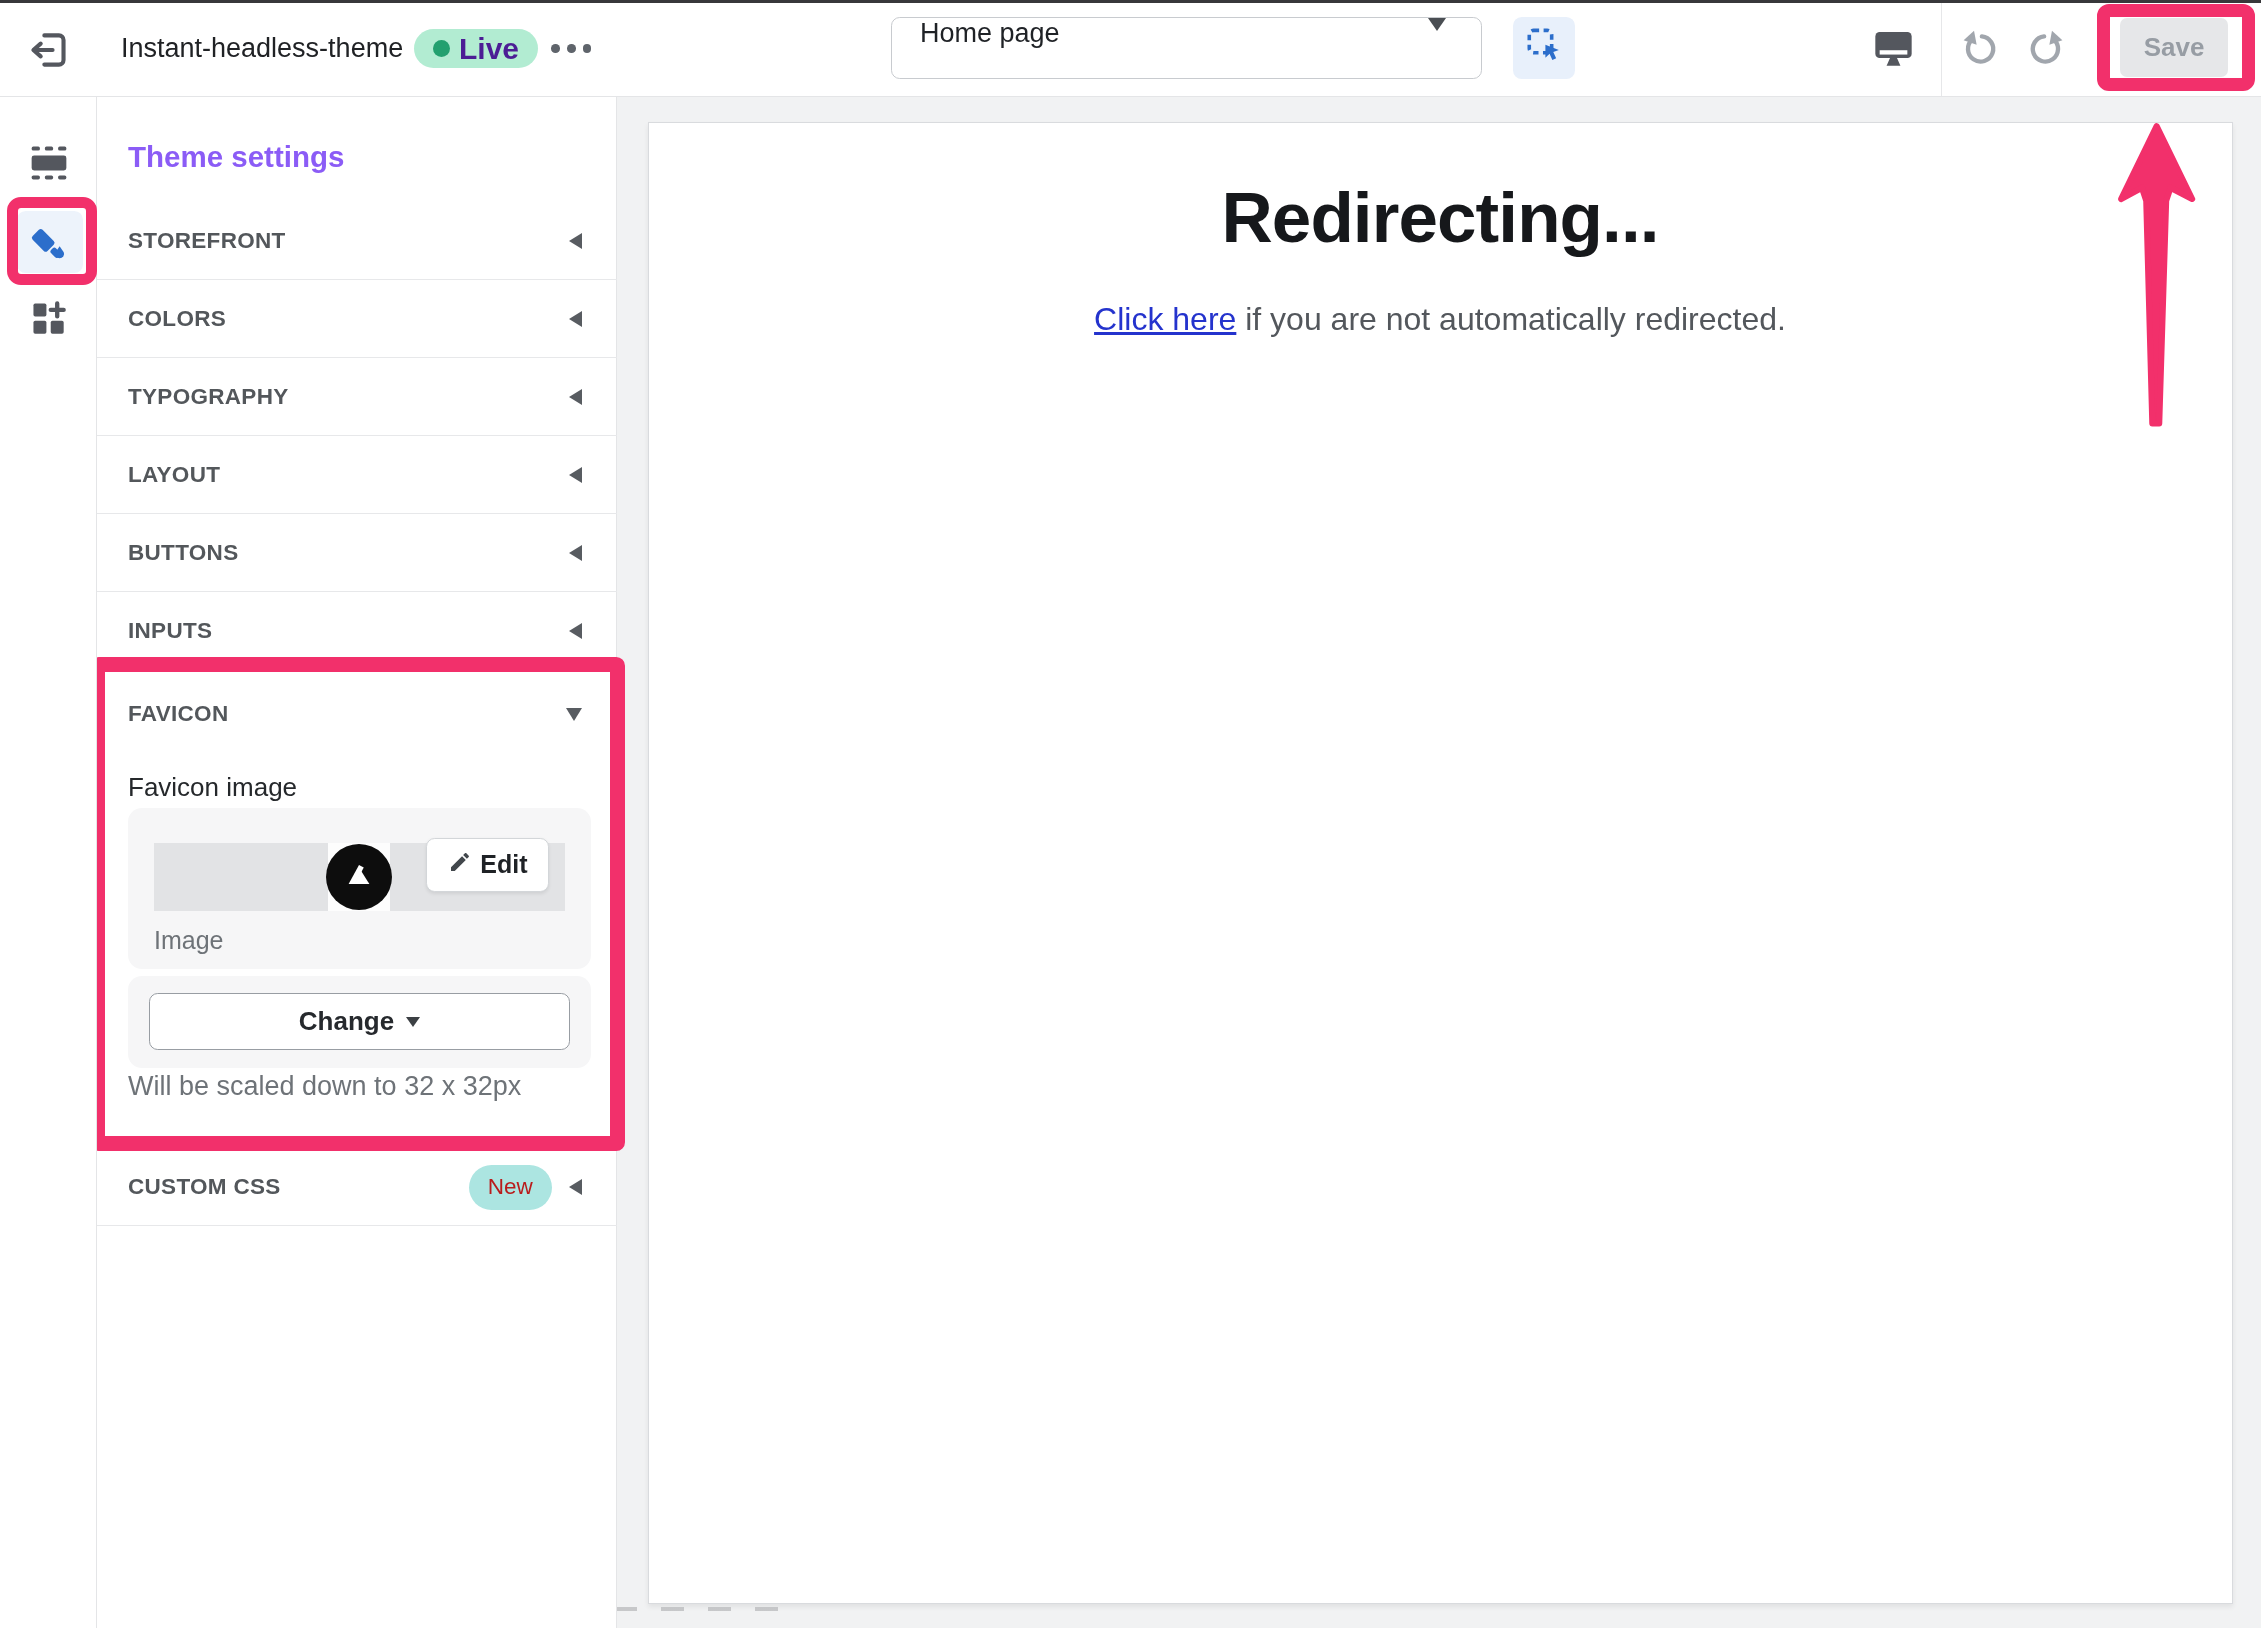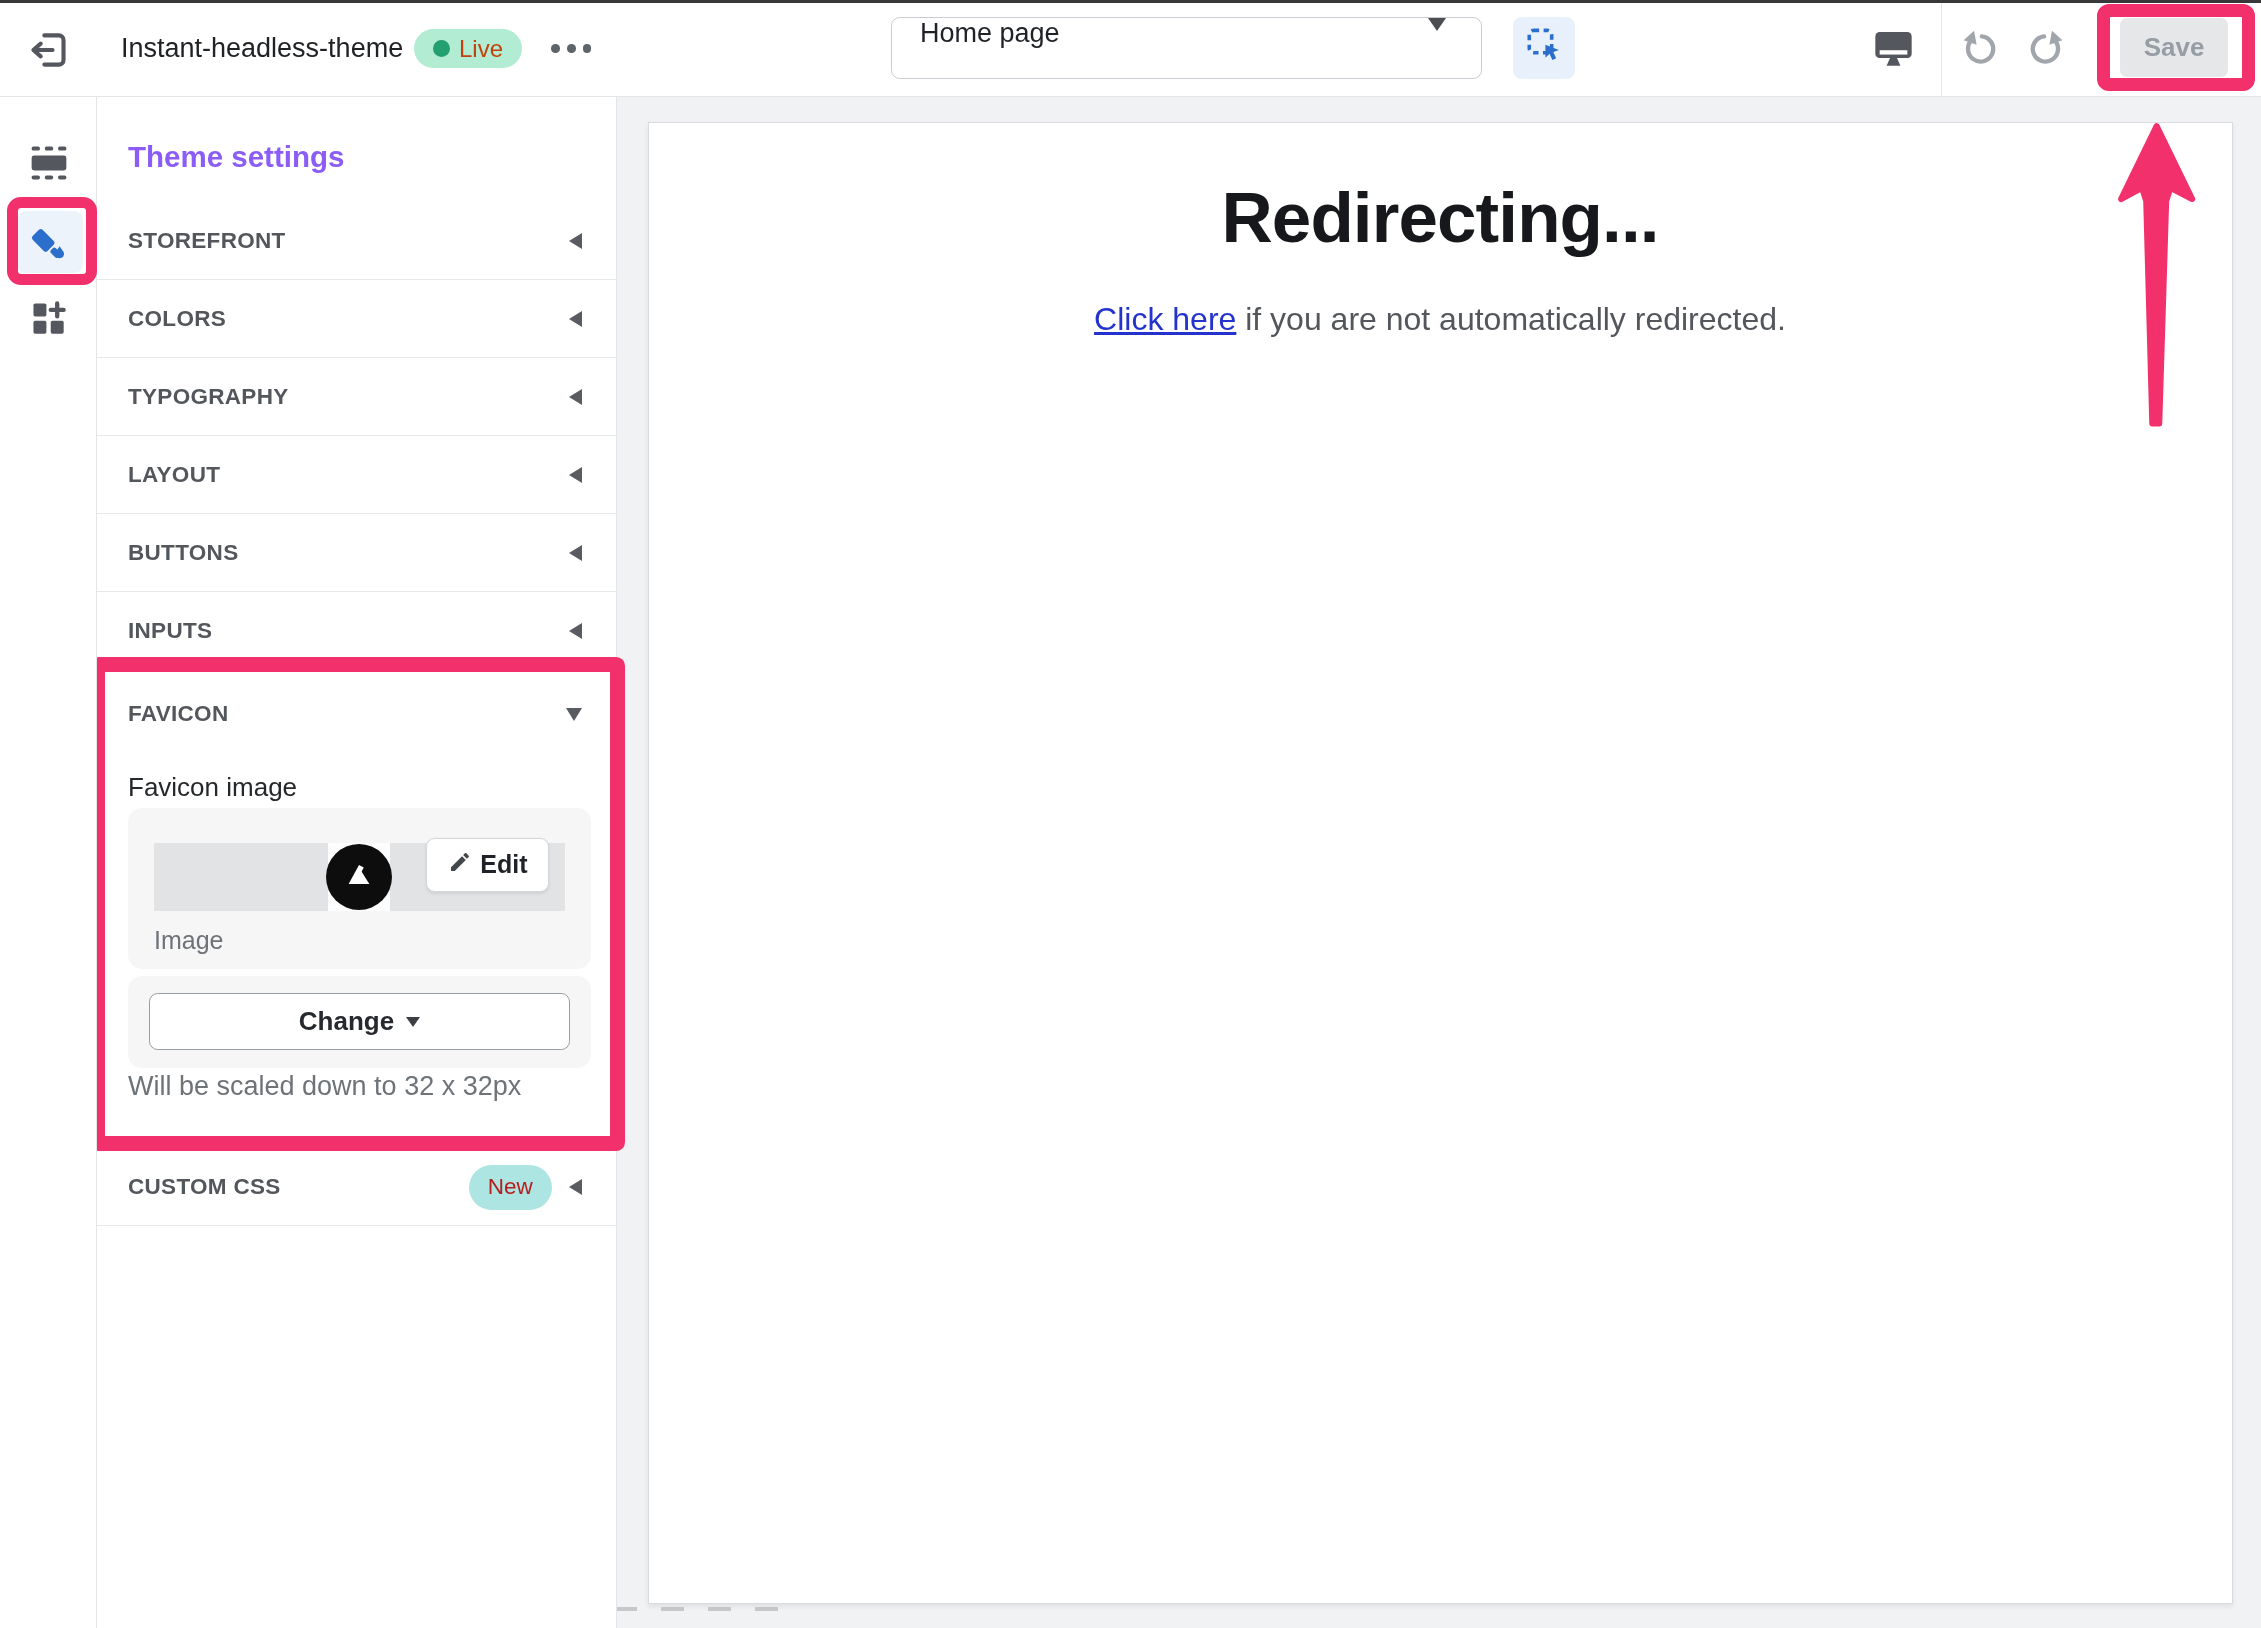--- a/index.html
+++ b/index.html
@@ -10,21 +10,21 @@
 
   
   .topbar{position:absolute;left:0;top:0;width:2261px;height:97px;background:#fff;
           border-bottom:0.9px solid #e4e5e7;box-sizing:border-box;z-index:20;}
   .back-btn{position:absolute;left:27px;top:29px;width:42px;height:42px;cursor:pointer;}
   .topbar-title{position:absolute;left:121px;top:0;height:97px;display:flex;align-items:center;
                 font-size:27px;color:#202225;font-weight:500;}
   .live-badge{position:absolute;left:414px;top:29px;height:39px;border-radius:20px;background:#b2ecd2;
               display:flex;align-items:center;gap:8.7px;padding:0 19px;}
   .live-dot{width:17.3px;height:17.3px;border-radius:50%;background:#23a06f;}
-  .live-text{font-size:24px;color:#c2410c;font-weight:400;}
+  .live-text{font-size:30px;color:#4c1d95;font-weight:700;}
   .dots-menu{position:absolute;left:546px;top:0;height:97px;display:flex;align-items:center;gap:7px;padding:0 5.2px;cursor:pointer;}
   .dots-menu i{width:8.7px;height:8.7px;border-radius:50%;background:#5f646b;}
   .page-selector{position:absolute;left:891px;top:17.3px;width:591px;height:62px;background:#fff;
                  border:1.7px solid #c8cbcf;border-radius:8.7px;box-sizing:border-box;
                  display:flex;align-items:flex-start;cursor:pointer;}
   .page-selector .val{margin-left:28px;font-size:27px;color:#1f2226;font-weight:500;flex:1;}
   .tri-down{width:0;height:0;border-left:9.5px solid transparent;border-right:9.5px solid transparent;
             border-top:13px solid #4a4e53;margin-right:35px;}
   .select-tool{position:absolute;left:1513px;top:17.3px;width:62px;height:62px;background:#e8f0fb;
                border-radius:8.7px;display:flex;align-items:center;justify-content:center;cursor:pointer;}

